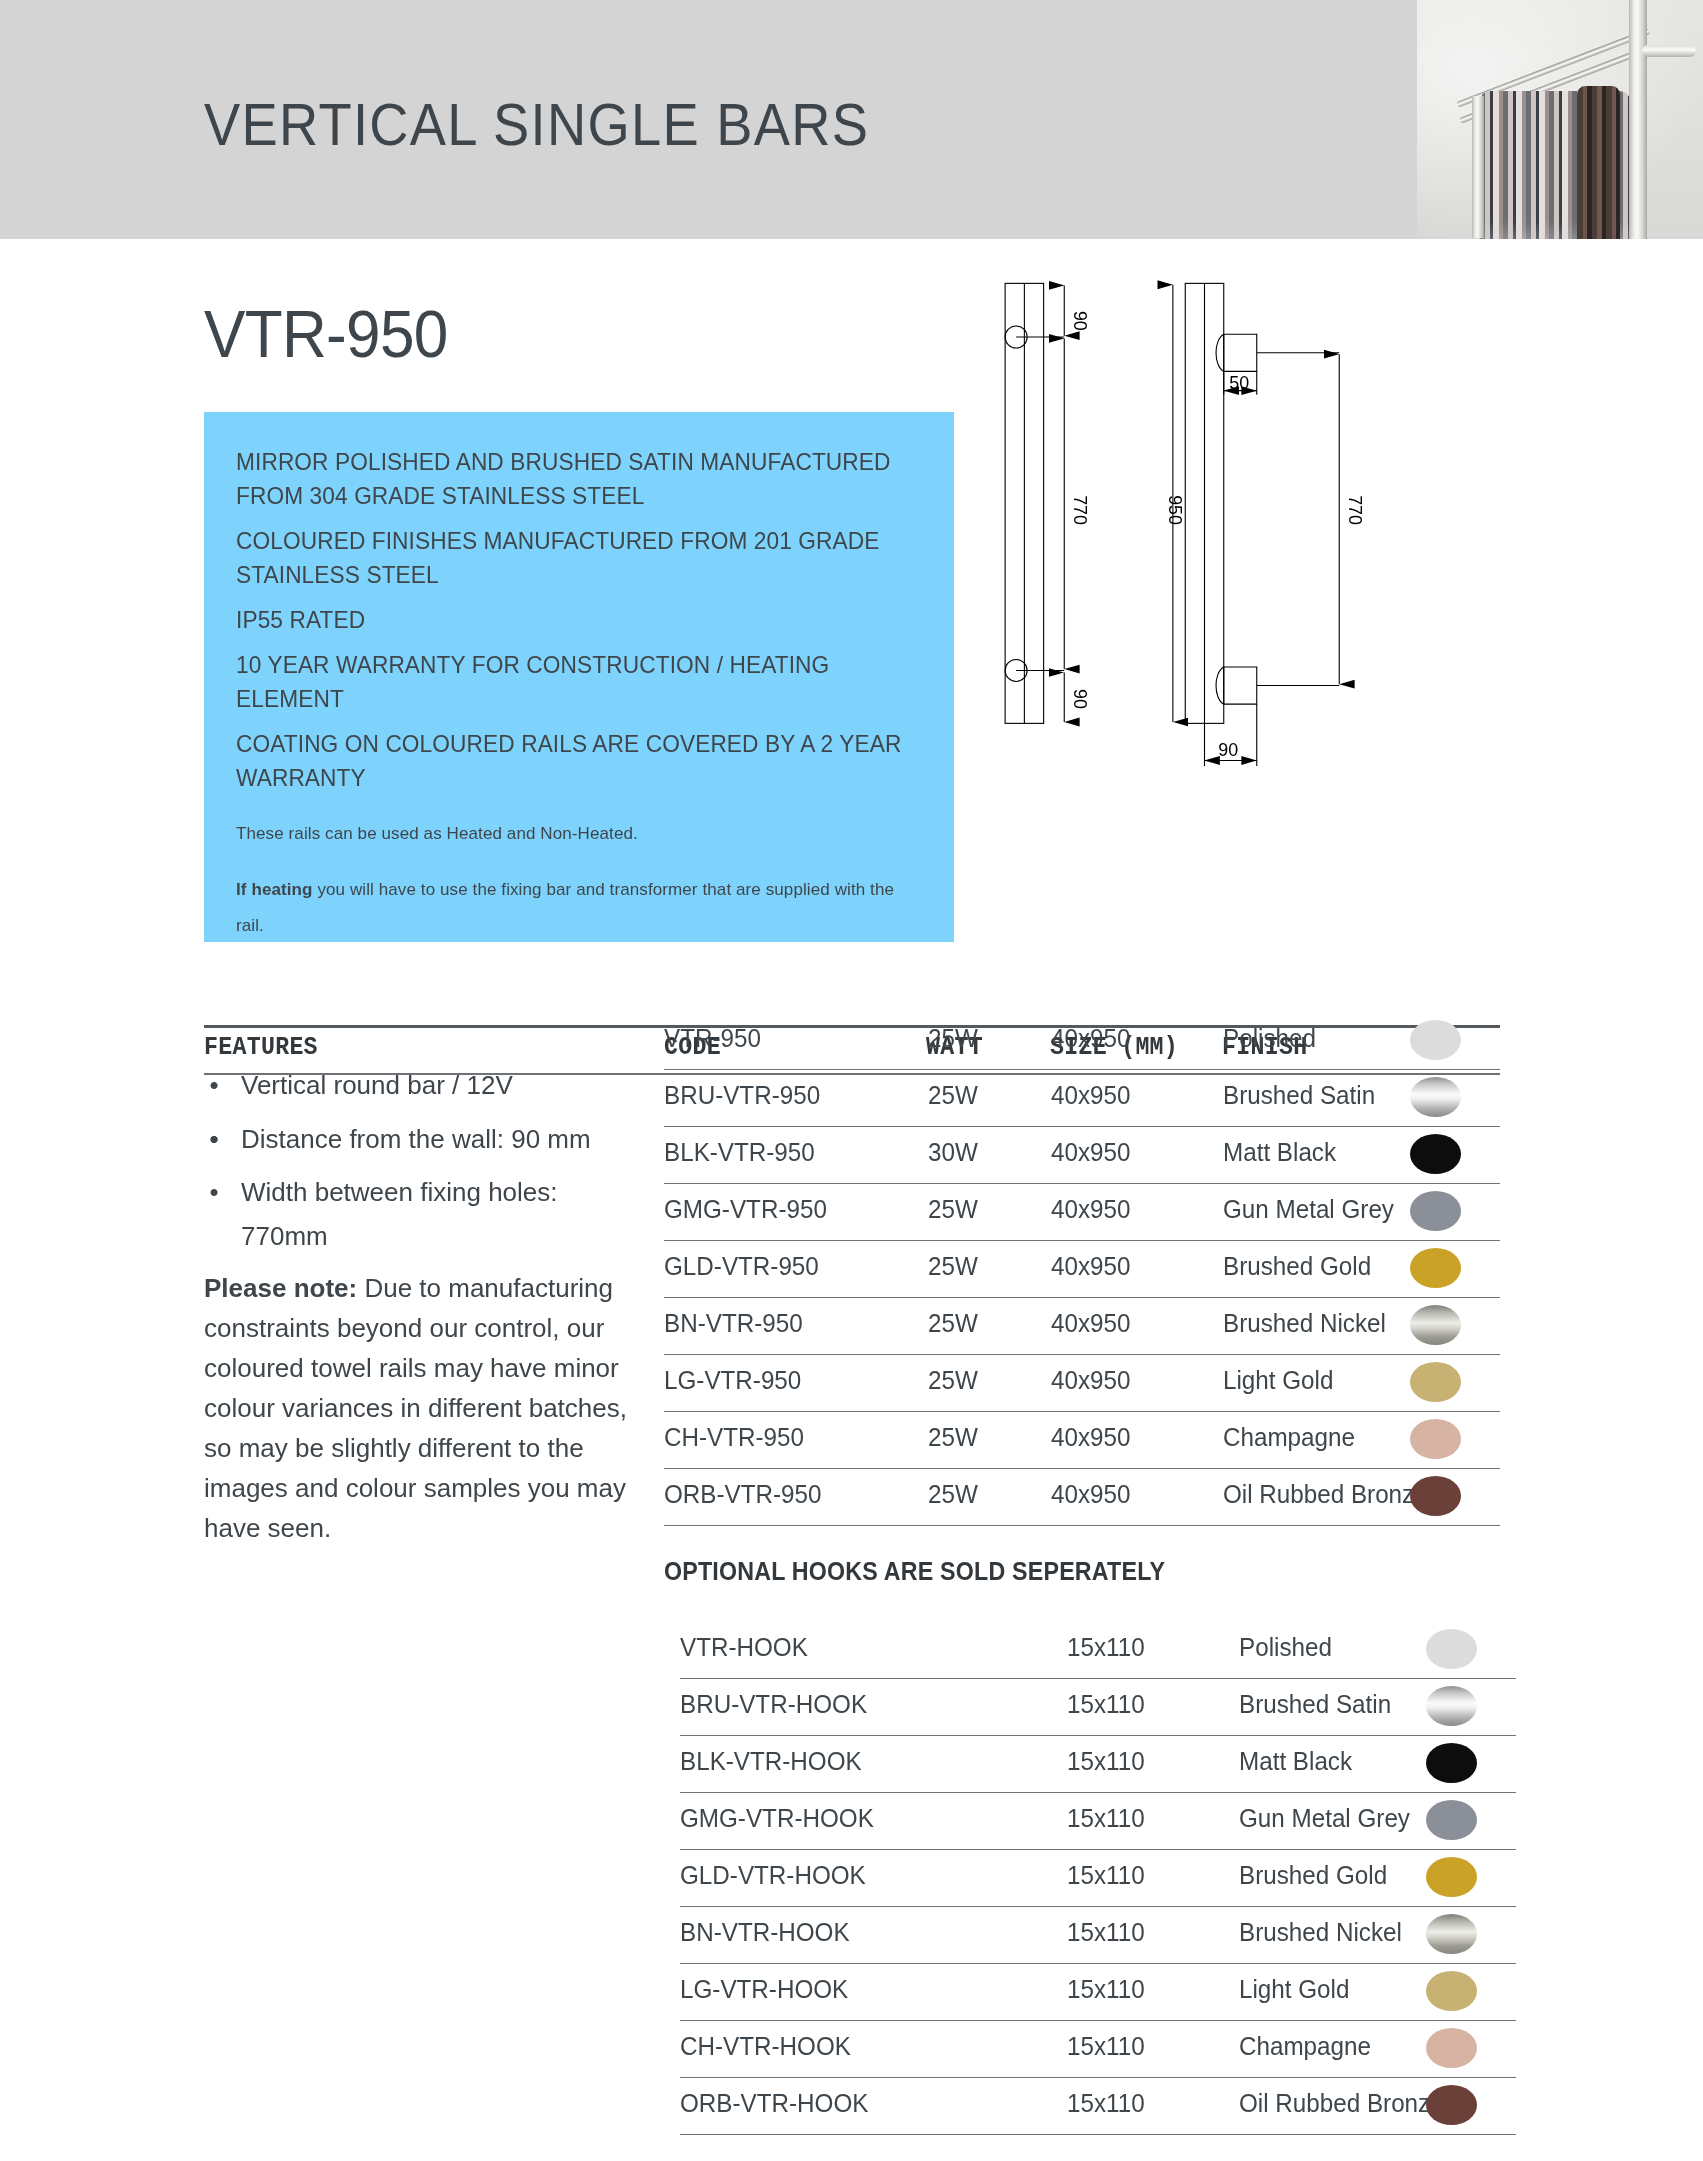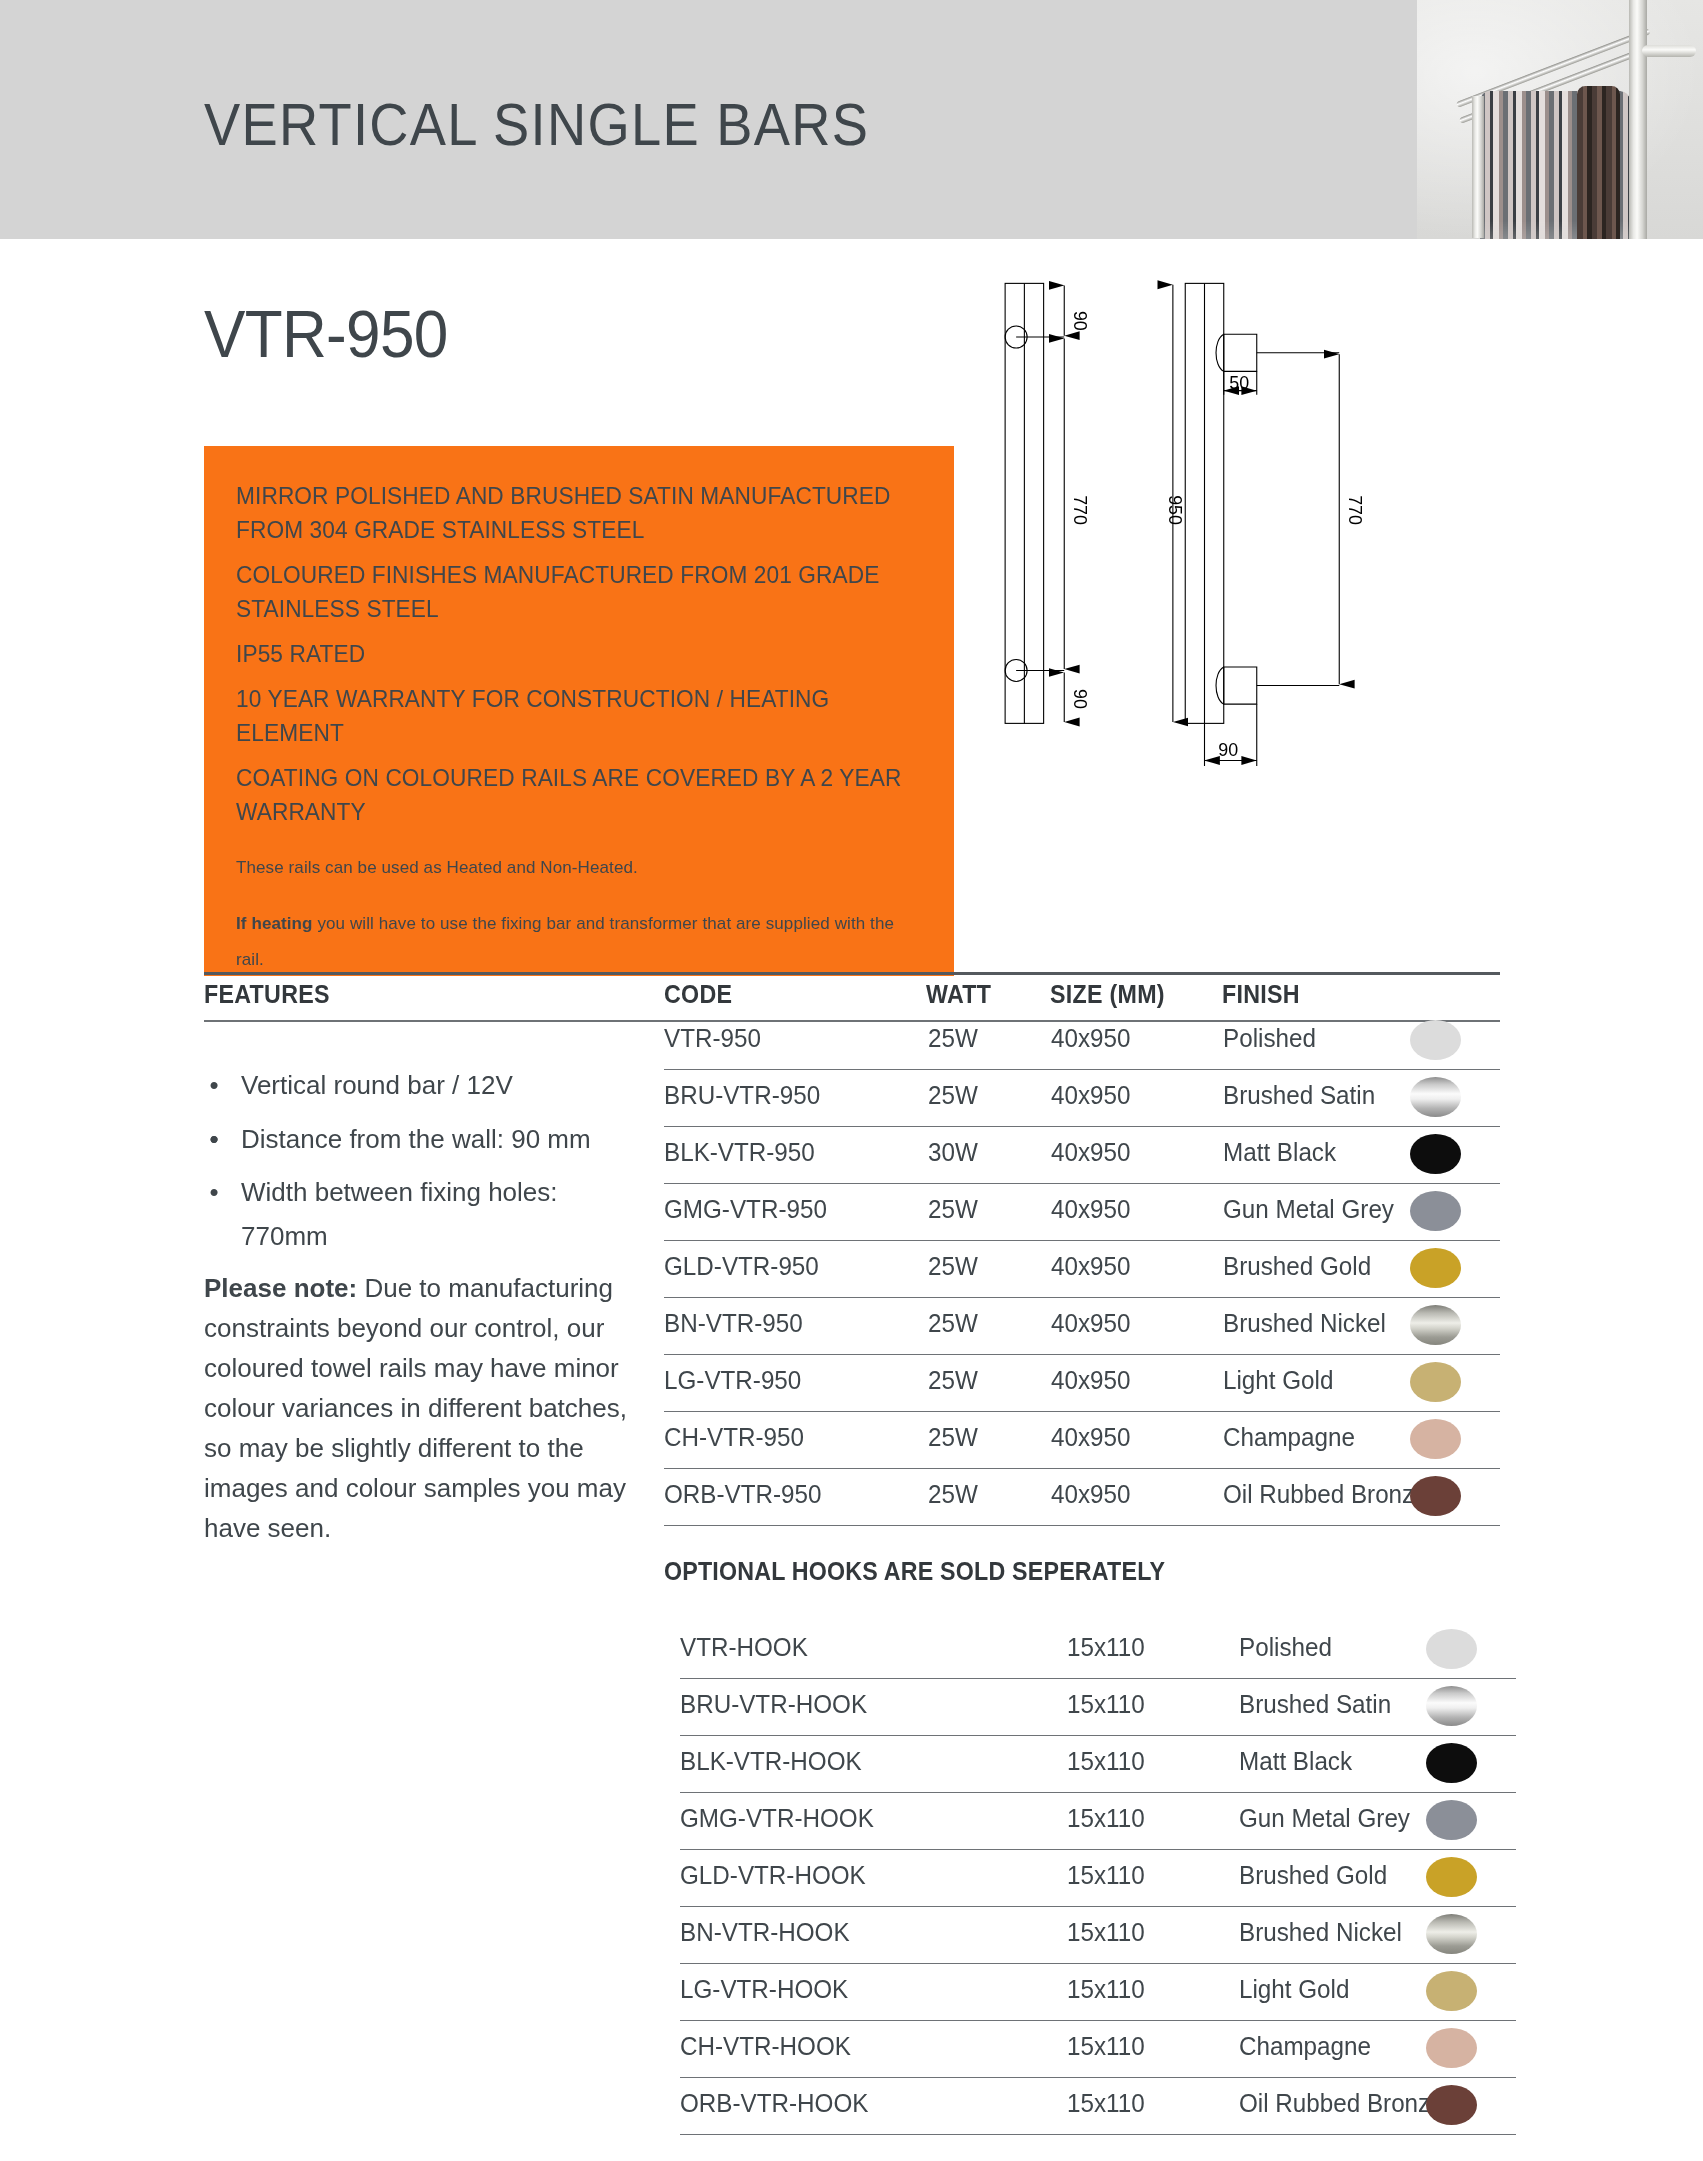--- a/index.html
+++ b/index.html
@@ -70,22 +70,22 @@
 
   
   #product-code-title{
     position:absolute;left:204px;top:296px;
     font-size:66px;font-weight:400;color:#3f464b;letter-spacing:-0.7px;
     transform:scaleX(0.94);transform-origin:left center;
   }
 
   
   #info-box{
-    position:absolute;left:204px;top:446px;width:750px;height:530px;
-    background:#f97316;
+    position:absolute;left:204px;top:412px;width:750px;height:530px;
+    background:#7dd3fc;
   }
   #info-box .inner{padding:33px 30px 0 32px;}
   .spec-line{
     font-size:23.4px;line-height:34px;color:#3f464b;
     letter-spacing:0.1px;margin-bottom:11px;
     transform:scaleX(0.97);transform-origin:left top;
   }
   .usage-line{
     font-size:17px;line-height:36px;color:#3f464b;margin-top:20.6px;
     letter-spacing:0.1px;
@@ -94,21 +94,21 @@
 
   
   #tech-drawing{
     position:absolute;left:1001px;top:268px;width:440px;height:688px;
   }
   #tech-drawing svg{display:block;}
   .dim-text{font-family:"Liberation Sans", sans-serif;font-size:26px;fill:#000;}
 
   
   #tables{
-    position:absolute;left:204px;top:972px;width:1296px;
+    position:absolute;left:204px;top:1025px;width:1296px;font-family:Liberation Mono, monospace;
   }
   .rule-dark{height:2.8px;background:#54595e;width:100%;}
   .rule-mid{height:2.1px;background:#6e7276;width:100%;}
 
   #table-header-row{
     position:relative;height:45px;
   }
   .th{
     position:absolute;top:5.5px;
     font-size:25px;font-weight:700;color:#33383c;letter-spacing:0.3px;

